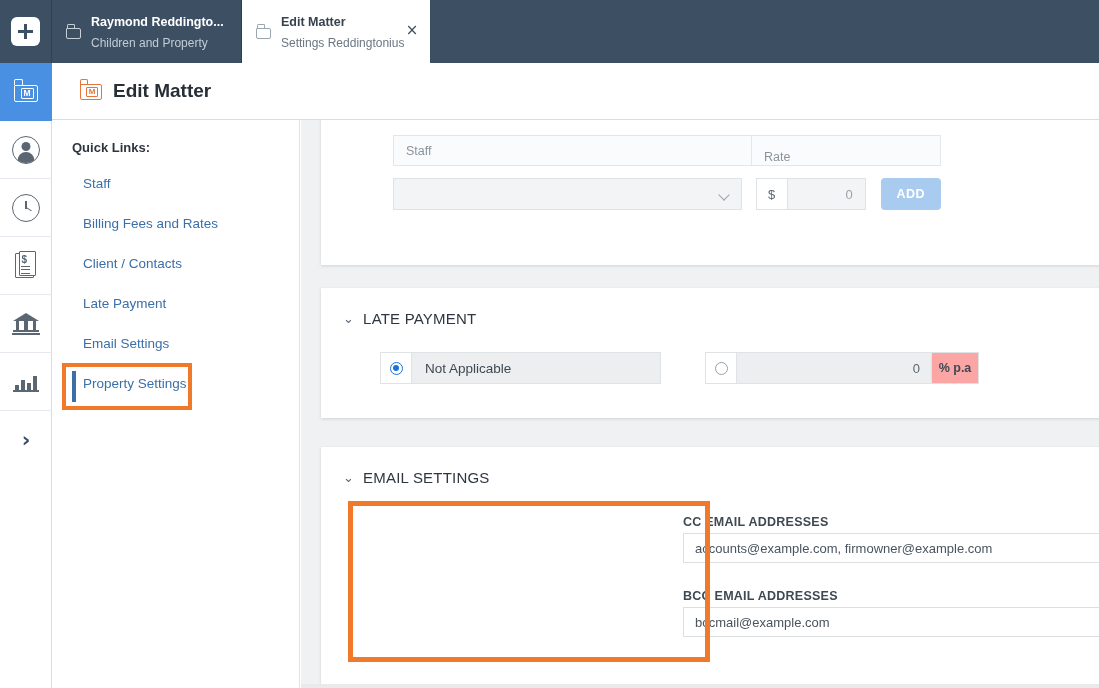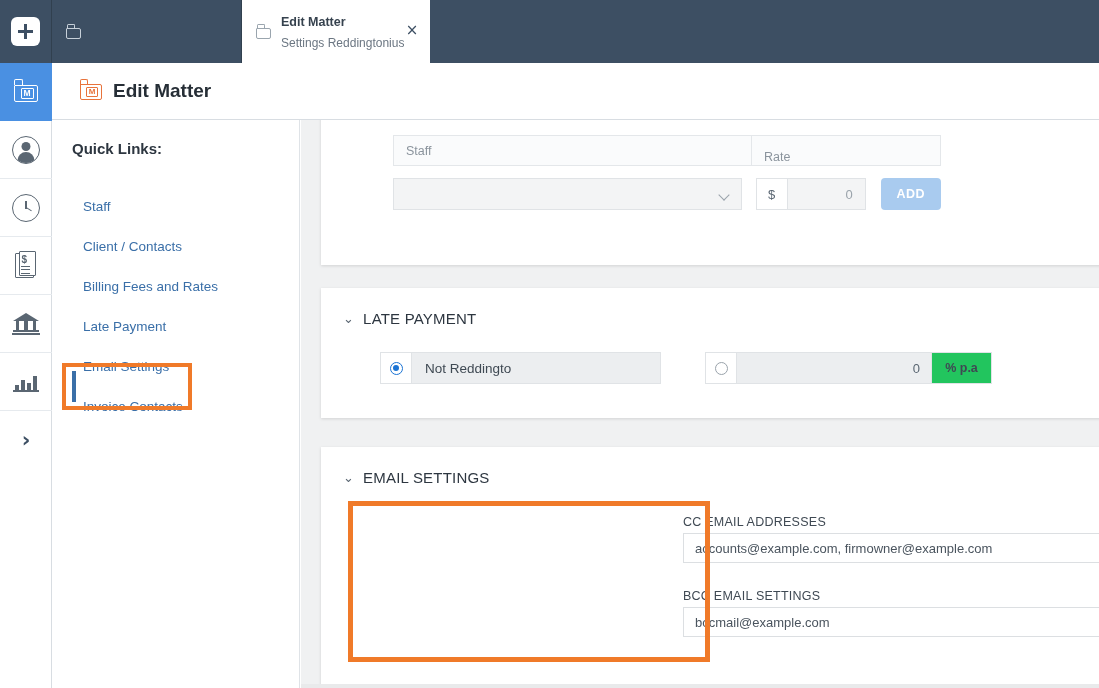--- a/index.html
+++ b/index.html
@@ -213,22 +213,22 @@
 
   
   .quick {
     position: absolute; left: 52px; top: 120px;
     width: 248px; height: 568px;
     background: #ffffff;
     border-right: 1px solid #dfe3e7;
     padding-top: 20px;
   }
   .quick-h {
-    font-size: 15px; font-weight: bold; color: #2d3640;
-    padding-left: 20px; margin-bottom: 29px;
+    font-size: 13px; font-weight: bold; color: #2d3640;
+    padding-left: 20px; margin-bottom: 8px;
   }
   .qlink {
     position: relative;
     height: 40px; display: flex; align-items: center;
     padding-left: 31px;
     font-size: 13.5px; color: #3a6fa8;
   }
   .qlink.hl {
     color: #3a6fa8;
   }
@@ -338,29 +338,29 @@
     display: flex; align-items: center; padding-left: 13px;
     font-size: 13.5px; color: #3f4953;
   }
   .lp-spacer { width: 44px; }
   .lp-num {
     width: 196px; background: #eceef0; border: 1px solid #e0e3e6;
     display: flex; align-items: center; justify-content: flex-end;
     padding-right: 11px; font-size: 13px; color: #5a6672;
   }
   .lp-unit {
-    width: 60px; background: #22c55e; border: 1px solid #e0e3e6; border-left: none;
+    width: 47px; background: #fca5a5; border: 1px solid #e0e3e6; border-left: none;
     display: flex; align-items: center; justify-content: center;
     font-size: 12.5px; font-weight: bold; color: #3f4953;
   }
 
   
   .em-lbl {
     position: absolute; left: 362px;
-    font-size: 12.5px; font-weight: normal; color: #3f4953;
+    font-size: 12.5px; font-weight: bold; color: #3f4953;
     letter-spacing: .25px;
   }
   .em-in {
     position: absolute; left: 362px;
     width: 592px; height: 30px;
     border: 1px solid #dcdfe2; background: #ffffff;
     display: flex; align-items: center; padding-left: 11px;
     font-size: 13px; color: #4a545e;
   }
   .em-box {
@@ -383,20 +383,24 @@
   <div class="topbar">
 
     <div class="newbtn-cell">
       <div class="newbtn"></div>
     </div>
 
     <div class="tab tab-inactive">
       <span class="tab-folder">
           <i></i>
         </span>
+      <span class="tab-txt">
+        <span class="tab-title">Raymond Reddingto...</span><br>
+        <span class="tab-sub">Children and Property</span>
+      </span>
     </div>
 
     <div class="tab tab-active">
       <span class="tab-folder">
           <i></i>
         </span>
       <span class="tab-txt">
         <span class="tab-title">Edit Matter</span><br>
         <span class="tab-sub">Settings Reddingtonius</span>
       </span>
@@ -474,25 +478,25 @@
         <span class="tab-l"></span>
       <span class="mbox">M</span>
     </span>
     <span class="head-title">Edit Matter</span>
   </div>
 
   <div class="quick">
     <div class="quick-h">Quick Links:</div>
 
     <div class="qlink">Staff</div>
+    <div class="qlink">Billing Fees and Rates</div>
     <div class="qlink">Client / Contacts</div>
-    <div class="qlink">Billing Fees and Rates</div>
     <div class="qlink">Late Payment</div>
     <div class="qlink hl">Email Settings</div>
-    <div class="qlink">Invoice Contacts</div>
+    <div class="qlink">Property Settings</div>
   </div>
   <div class="qlink-bar"></div>
   <div class="qlink-box"></div>
 
   <div class="main">
 
     <div class="card card-top">
       <div class="sttable">
         <div class="sthead">
           <div class="st-c1">Staff</div>
@@ -512,41 +516,41 @@
     <div class="card card-mid">
       <div class="sec-h">
         <span class="sec-chev">⌄</span>
         <span>LATE PAYMENT</span>
       </div>
       <div class="lp-row">
         <div class="lp-group">
           <div class="radio-cell">
             <span class="radio on"></span>
           </div>
-          <div class="lp-label">Not Reddingto</div>
+          <div class="lp-label">Not Applicable</div>
         </div>
         <div class="lp-spacer"></div>
         <div class="lp-group">
           <div class="radio-cell">
             <span class="radio"></span>
           </div>
           <div class="lp-num">0</div>
           <div class="lp-unit">% p.a</div>
         </div>
       </div>
     </div>
 
     <div class="card card-bot">
       <div class="sec-h">
         <span class="sec-chev">⌄</span>
         <span>EMAIL SETTINGS</span>
       </div>
       <div class="em-lbl" style="top:68px">CC EMAIL ADDRESSES</div>
       <div class="em-in" style="top:86px">accounts@example.com, firmowner@example.com</div>
-      <div class="em-lbl" style="top:142px">BCC EMAIL SETTINGS</div>
+      <div class="em-lbl" style="top:142px">BCC EMAIL ADDRESSES</div>
       <div class="em-in" style="top:160px">bccmail@example.com</div>
     </div>
   </div>
 
   <div class="em-box"></div>
   <div class="bottom-edge"></div>
 
 </div>
 
 </body></html>

